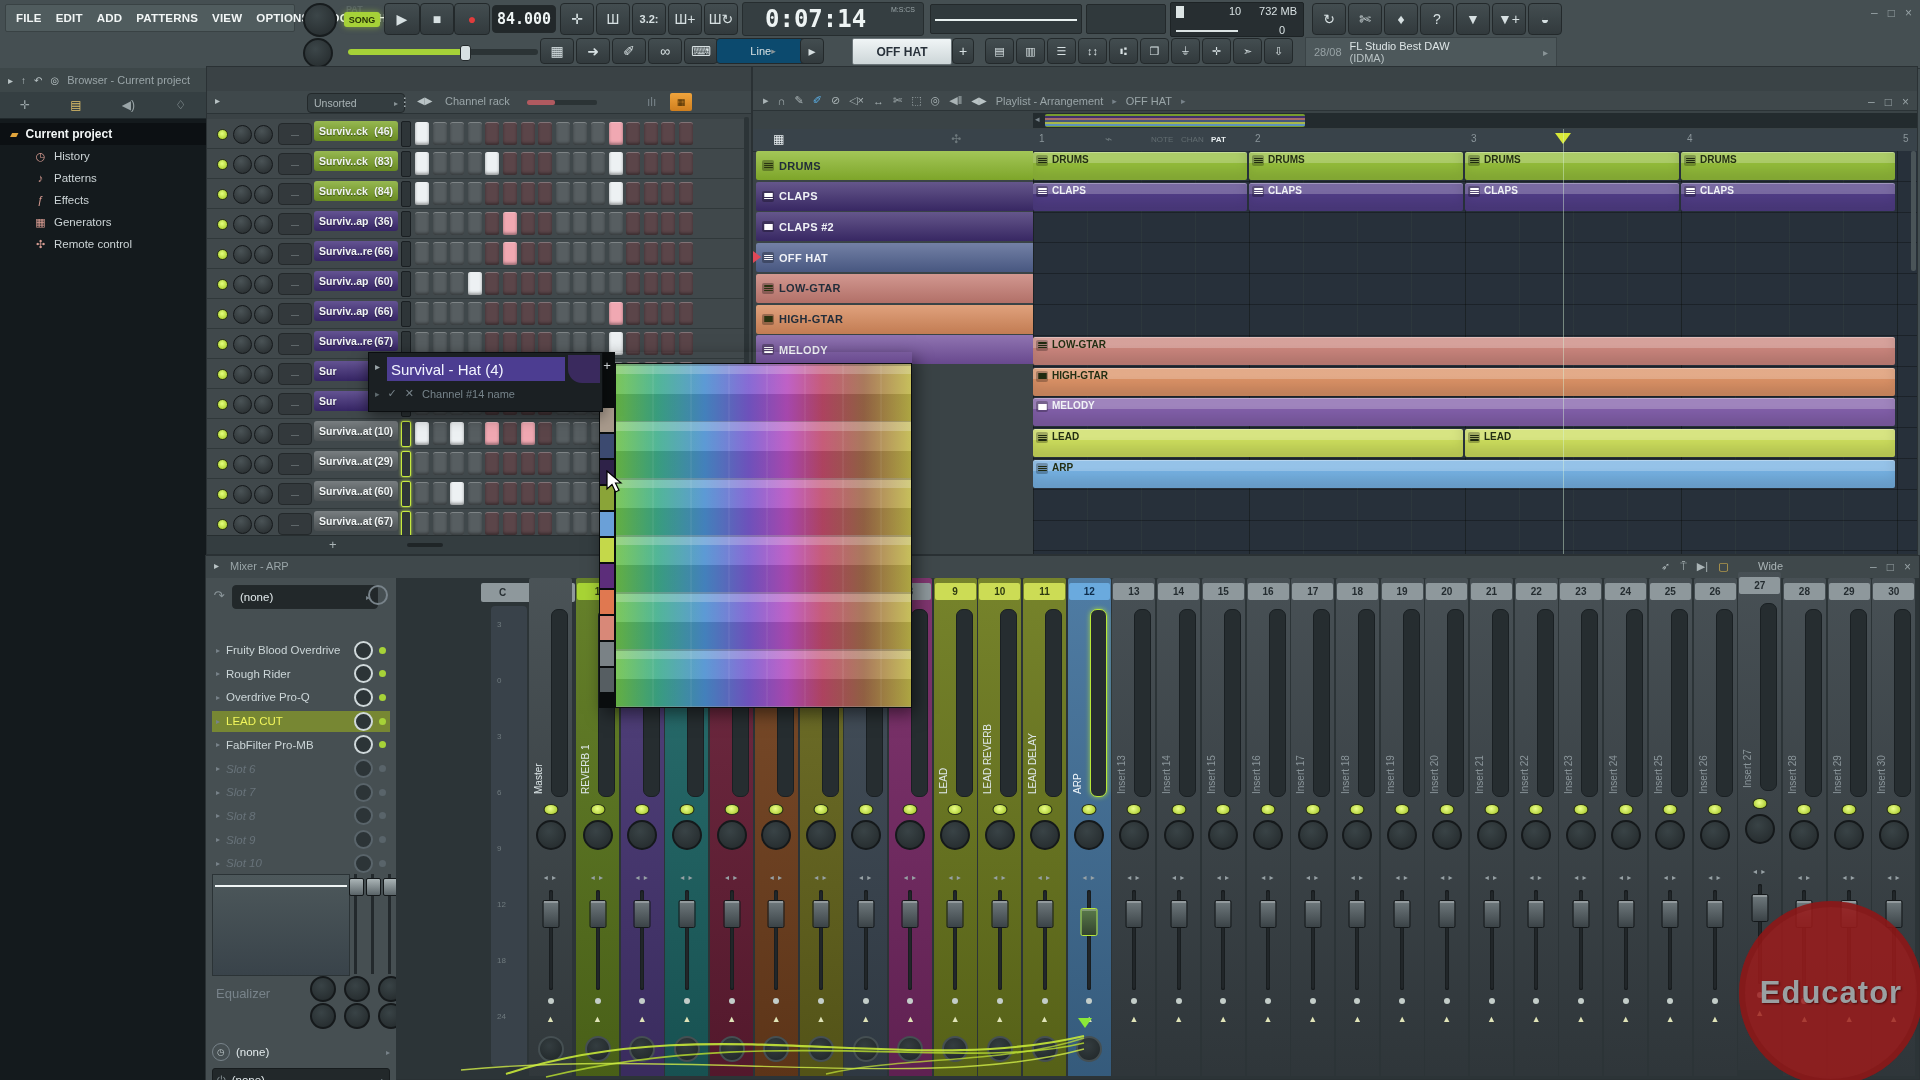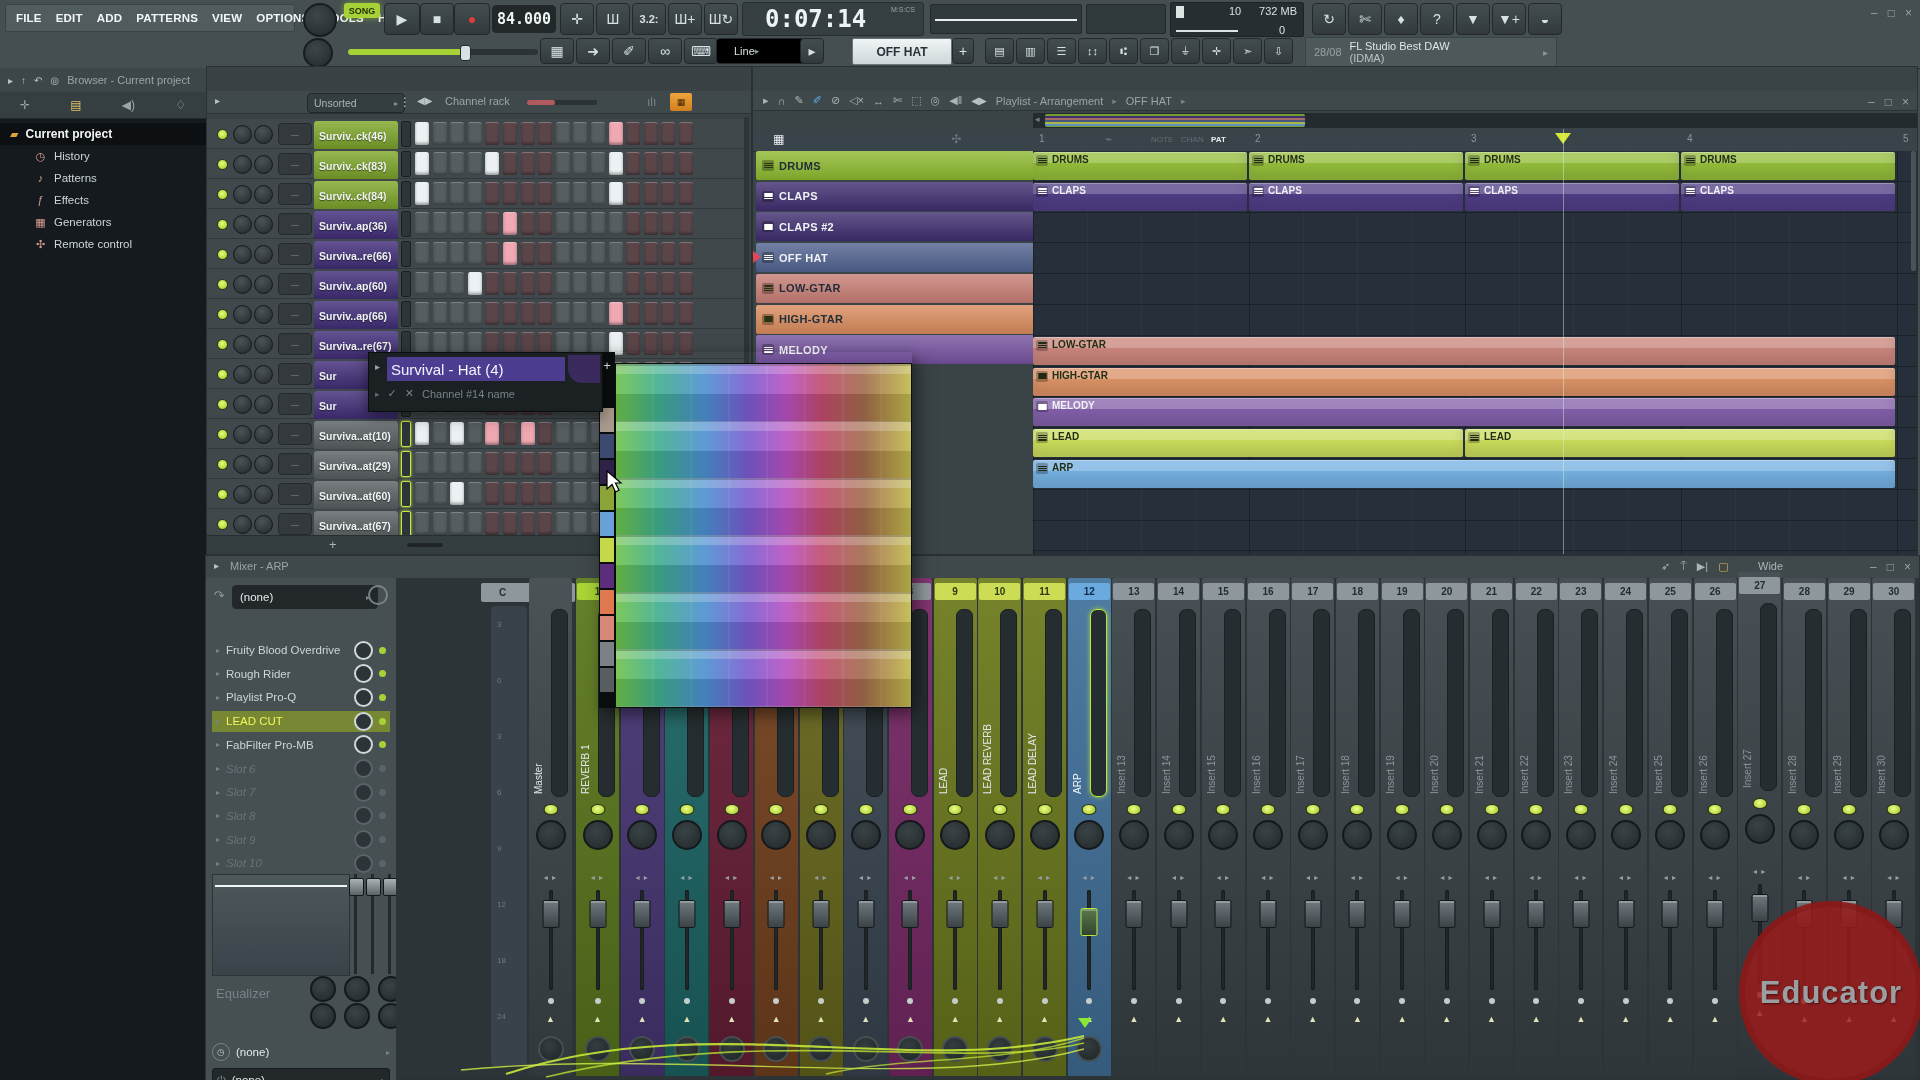--- a/index.html
+++ b/index.html
@@ -18,22 +18,22 @@
   .knob-big{position:absolute;width:30px;height:30px;border-radius:50%;background:radial-gradient(circle at 40% 35%,#3c4649,#23292b);border:2px solid #171c1e;}
   .tbtn{position:absolute;height:30px;background:linear-gradient(180deg,#434d50,#323a3d);border:1px solid #23292b;border-radius:4px;
     display:flex;align-items:center;justify-content:center;color:#d7e0e2;font-size:14px;}
   .digital{font-family:"DejaVu Sans Mono",monospace;font-weight:bold;color:#eef4f4;}
   
   #browser{position:absolute;left:0;top:68px;width:206px;height:1012px;background:#141a1d;border-right:1px solid #2a3134;}
   .br-item{display:flex;align-items:center;gap:7px;height:22px;color:#ccd4d6;font-size:11.5px;padding-left:34px;}
   .br-item .gl{color:#d89c92;font-size:11px;width:13px;text-align:center;}
   
   #rack{left:206px;top:66px;width:546px;height:489px;background:#3a4245;}
-  .ch-name{position:absolute;height:30px;border-radius:3px;color:#f0f4f4;font-size:10.5px;font-weight:bold;
-    display:flex;align-items:center;padding:0 5px;box-sizing:border-box;text-shadow:0 1px 1px rgba(0,0,0,.5);}
+  .ch-name{position:absolute;height:20px;border-radius:3px;color:#f0f4f4;font-size:10.5px;font-weight:bold;
+    display:flex;align-items:center;justify-content:space-between;padding:0 5px;box-sizing:border-box;text-shadow:0 1px 1px rgba(0,0,0,.5);}
   .stepcell{position:absolute;width:14px;height:23px;border-radius:2.5px;box-shadow:inset 0 1px 0 rgba(255,255,255,.25), inset 0 -2px 3px rgba(0,0,0,.35);}
   .knob-s{position:absolute;width:17px;height:17px;border-radius:50%;background:radial-gradient(circle at 40% 30%,#4a5356,#24292b);border:1px solid #15191b;}
   .led{position:absolute;width:9px;height:9px;border-radius:50%;background:radial-gradient(circle at 45% 40%,#e4ff7c,#9ec41e);border:1px solid #2c3514;}
   
   #playlist{left:752px;top:66px;width:1166px;height:489px;background:#3a4346;}
   .pat-row{position:absolute;left:3px;width:280px;height:29px;border-radius:2px;display:flex;align-items:center;gap:5px;padding-left:6px;box-sizing:border-box;}
   .pat-row .nm{font-size:11px;font-weight:bold;letter-spacing:.3px;}
   .chip{width:12px;height:11px;border-radius:2px;display:flex;flex-direction:column;justify-content:space-evenly;padding:2px 1.5px;box-sizing:border-box;}
   .chip i{display:block;height:1.5px;background:currentColor;border-radius:1px;}
   .trk-row{position:absolute;left:288px;width:178px;height:30px;background:#3e484b;border-bottom:1px solid #2b3336;box-sizing:border-box;
@@ -94,21 +94,21 @@
       <span class="menu-item">ADD</span>
       <span class="menu-item">PATTERNS</span>
       <span class="menu-item">VIEW</span>
       <span class="menu-item">OPTIONS</span>
       <span class="menu-item">TOOLS</span>
       <span class="menu-item">HELP</span>
     </div>
   <div class="knob-big" style="left:303px;top:3px;"></div>
   <div class="abs" style="left:344px;top:3px;width:36px;height:30px;">
     <div style="position:absolute;top:1px;left:2px;font-size:9px;color:#5a6568;font-weight:bold;">PAT</div>
-    <div style="position:absolute;bottom:15px;left:0;width:36px;height:15px;background:#a6d238;border-radius:3px;color:#273307;
+    <div style="position:absolute;bottom:6px;left:0;width:36px;height:15px;background:#a6d238;border-radius:3px;color:#273307;
       font-size:9px;font-weight:bold;display:flex;align-items:center;justify-content:center;box-shadow:0 0 6px rgba(166,210,56,.6);">SONG</div>
   </div>
   <div class="tbtn" style="left:384px;top:3px;width:34px;">▶</div>
   <div class="tbtn" style="left:420px;top:3px;width:32px;">■</div>
   <div class="tbtn" style="left:454px;top:3px;width:34px;">
       <span style="color:#e03c3c;">●</span>
     </div>
   <div class="tbtn" style="left:492px;top:5px;width:62px;height:26px;background:#22282a;">
     <span class="digital" style="font-size:15px;">84.000</span>
   </div>
@@ -182,21 +182,21 @@
     <div style="position:absolute;left:0;top:0;width:118px;height:6px;background:#a6d238;border-radius:3px;"></div>
     <div style="position:absolute;left:112px;top:-4px;width:9px;height:14px;background:#d7e0e2;border:1px solid #23292b;border-radius:3px;"></div>
   </div>
   <div id="row2-left">
       <div class="tbtn orange" style="position: absolute; left: 540px; top: 1px; width: 32px; height: 24px;">▦</div>
       <div class="tbtn" style="position: absolute; left: 576px; top: 1px; width: 32px; height: 24px;">➜</div>
       <div class="tbtn" style="position: absolute; left: 612px; top: 1px; width: 32px; height: 24px;">✐</div>
       <div class="tbtn orange" style="position: absolute; left: 648px; top: 1px; width: 32px; height: 24px;">∞</div>
       <div class="tbtn" style="position: absolute; left: 684px; top: 1px; width: 32px; height: 24px;">⌨</div>
     </div>
-  <div class="tbtn" style="left:716px;top:1px;width:70px;height:24px;justify-content:flex-start;padding:0 17px;background:#000000;">
+  <div class="tbtn" style="left:716px;top:1px;width:70px;height:24px;justify-content:center;padding:0 11px;background:#0c4a6e;">
     <span style="font-size:11px;">Line</span>
       <span style="font-size:9px;color:#8a9598;">▸</span>
   </div>
   <div class="tbtn" style="left:800px;top:1px;width:22px;height:24px;">▸</div>
   <div class="abs" style="left:852px;top:1px;width:98px;height:25px;background:linear-gradient(180deg,#f0f5f6,#cdd6d8);border:1px solid #6a7478;border-radius:2px;
      display:flex;align-items:center;justify-content:center;color:#28313a;font-weight:bold;font-size:12px;">
     <span>OFF HAT</span>
   </div>
   <div class="tbtn" style="left:952px;top:1px;width:20px;height:24px;">
       <span>+</span>
@@ -987,21 +987,21 @@
           <span class="ld"></span>
         </div>
         <div class="slot" style="top: 85.7px;">
           <span style="font-size: 8px; color: rgb(120, 131, 138);">▸</span>
           <span class="nm">Rough Rider</span>
           <span class="kn"></span>
           <span class="ld"></span>
         </div>
         <div class="slot" style="top: 109.4px;">
           <span style="font-size: 8px; color: rgb(120, 131, 138);">▸</span>
-          <span class="nm">Playlist Pro-Q</span>
+          <span class="nm">Overdrive Pro-Q</span>
           <span class="kn"></span>
           <span class="ld"></span>
         </div>
         <div class="slot" style="top: 133.1px; background: rgb(119, 135, 51);">
           <span style="font-size: 8px; color: rgb(120, 131, 138);">▸</span>
           <span class="nm" style="color: rgb(242, 246, 92); font-weight: normal;">LEAD CUT</span>
           <span class="kn"></span>
           <span class="ld"></span>
         </div>
         <div class="slot" style="top: 156.8px;">

